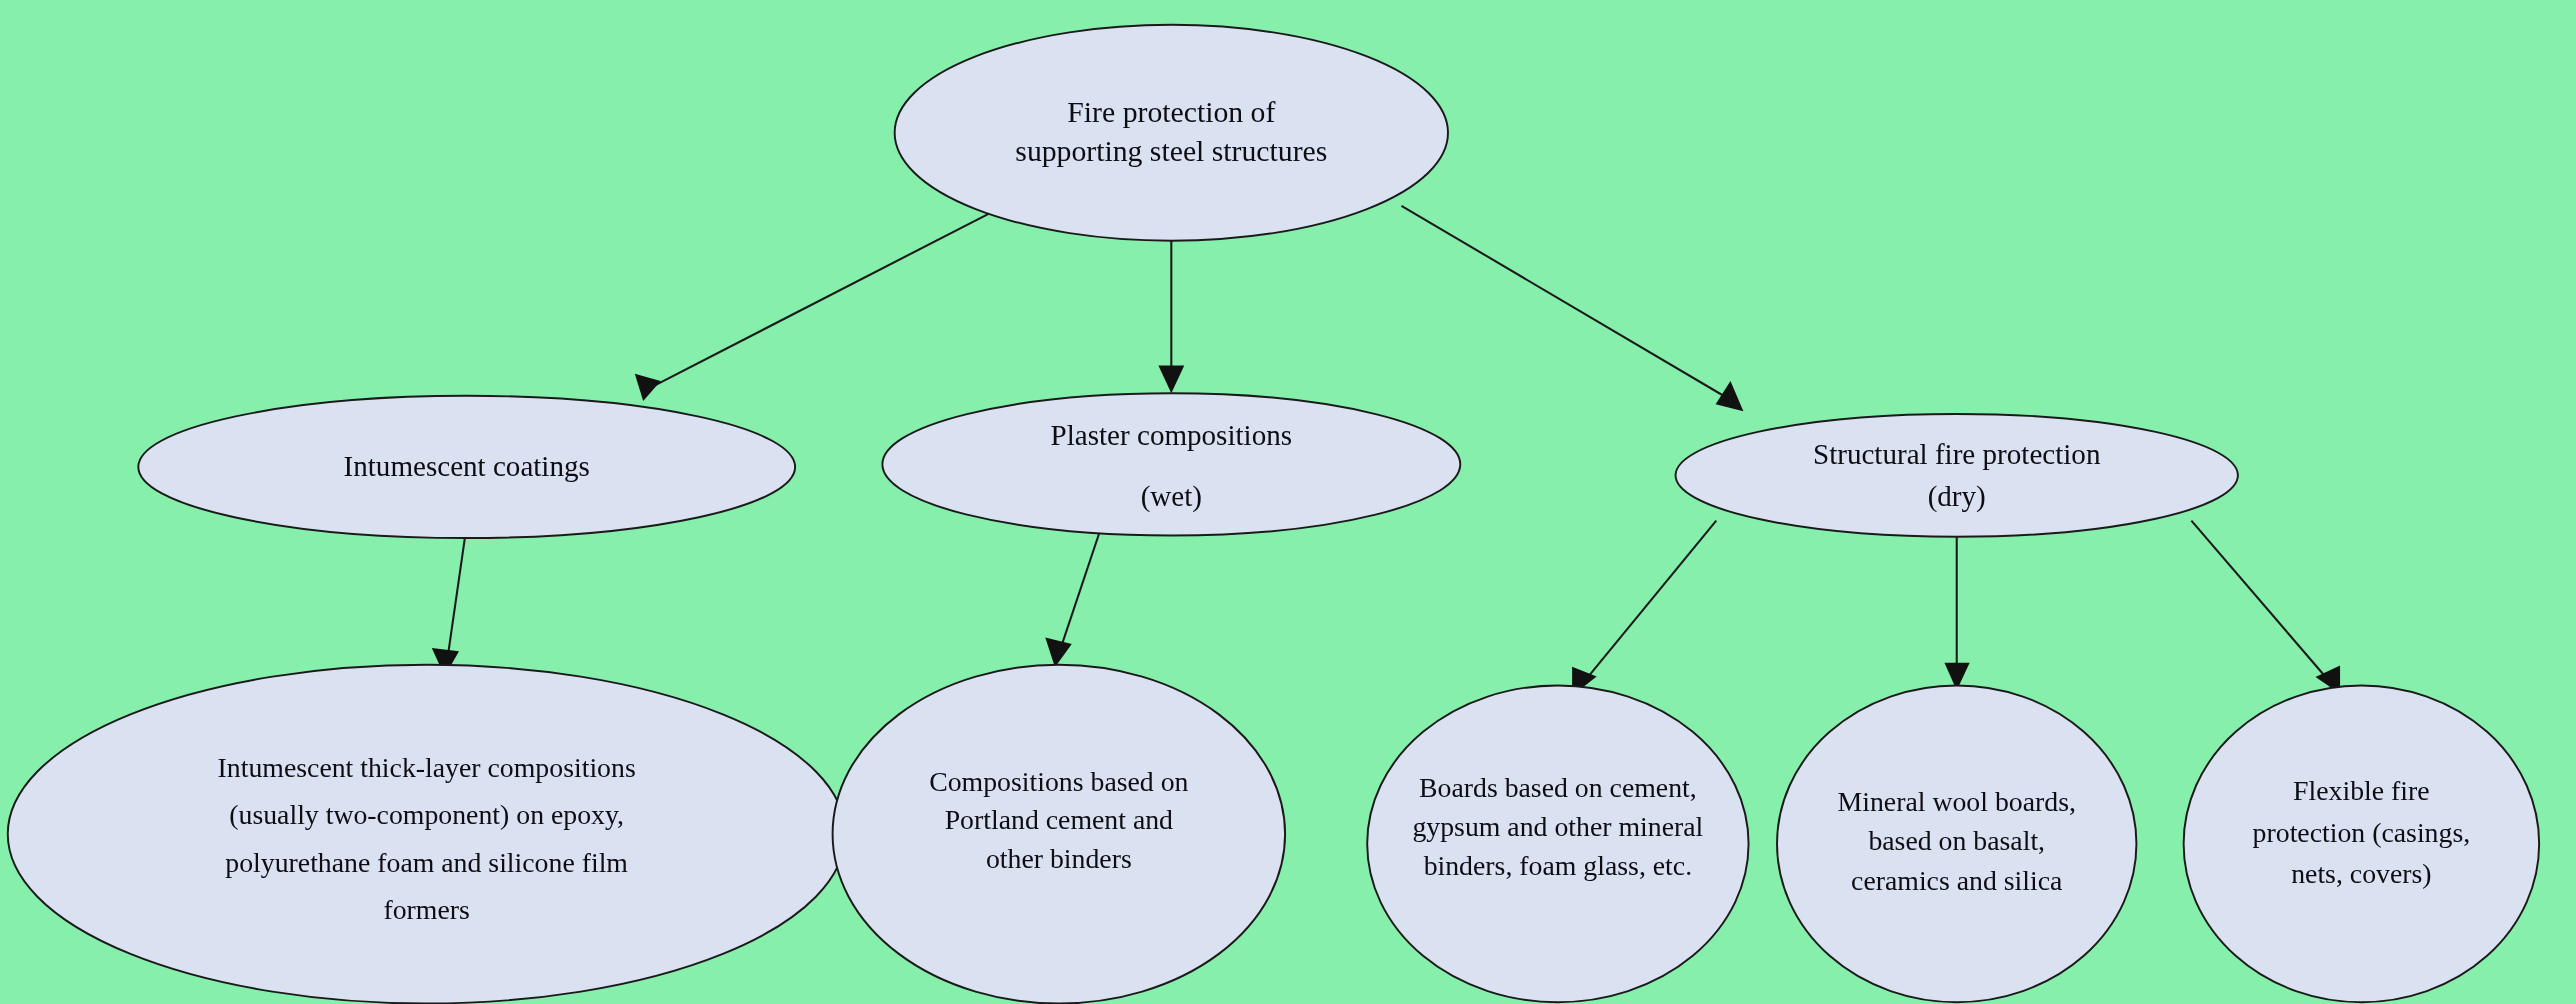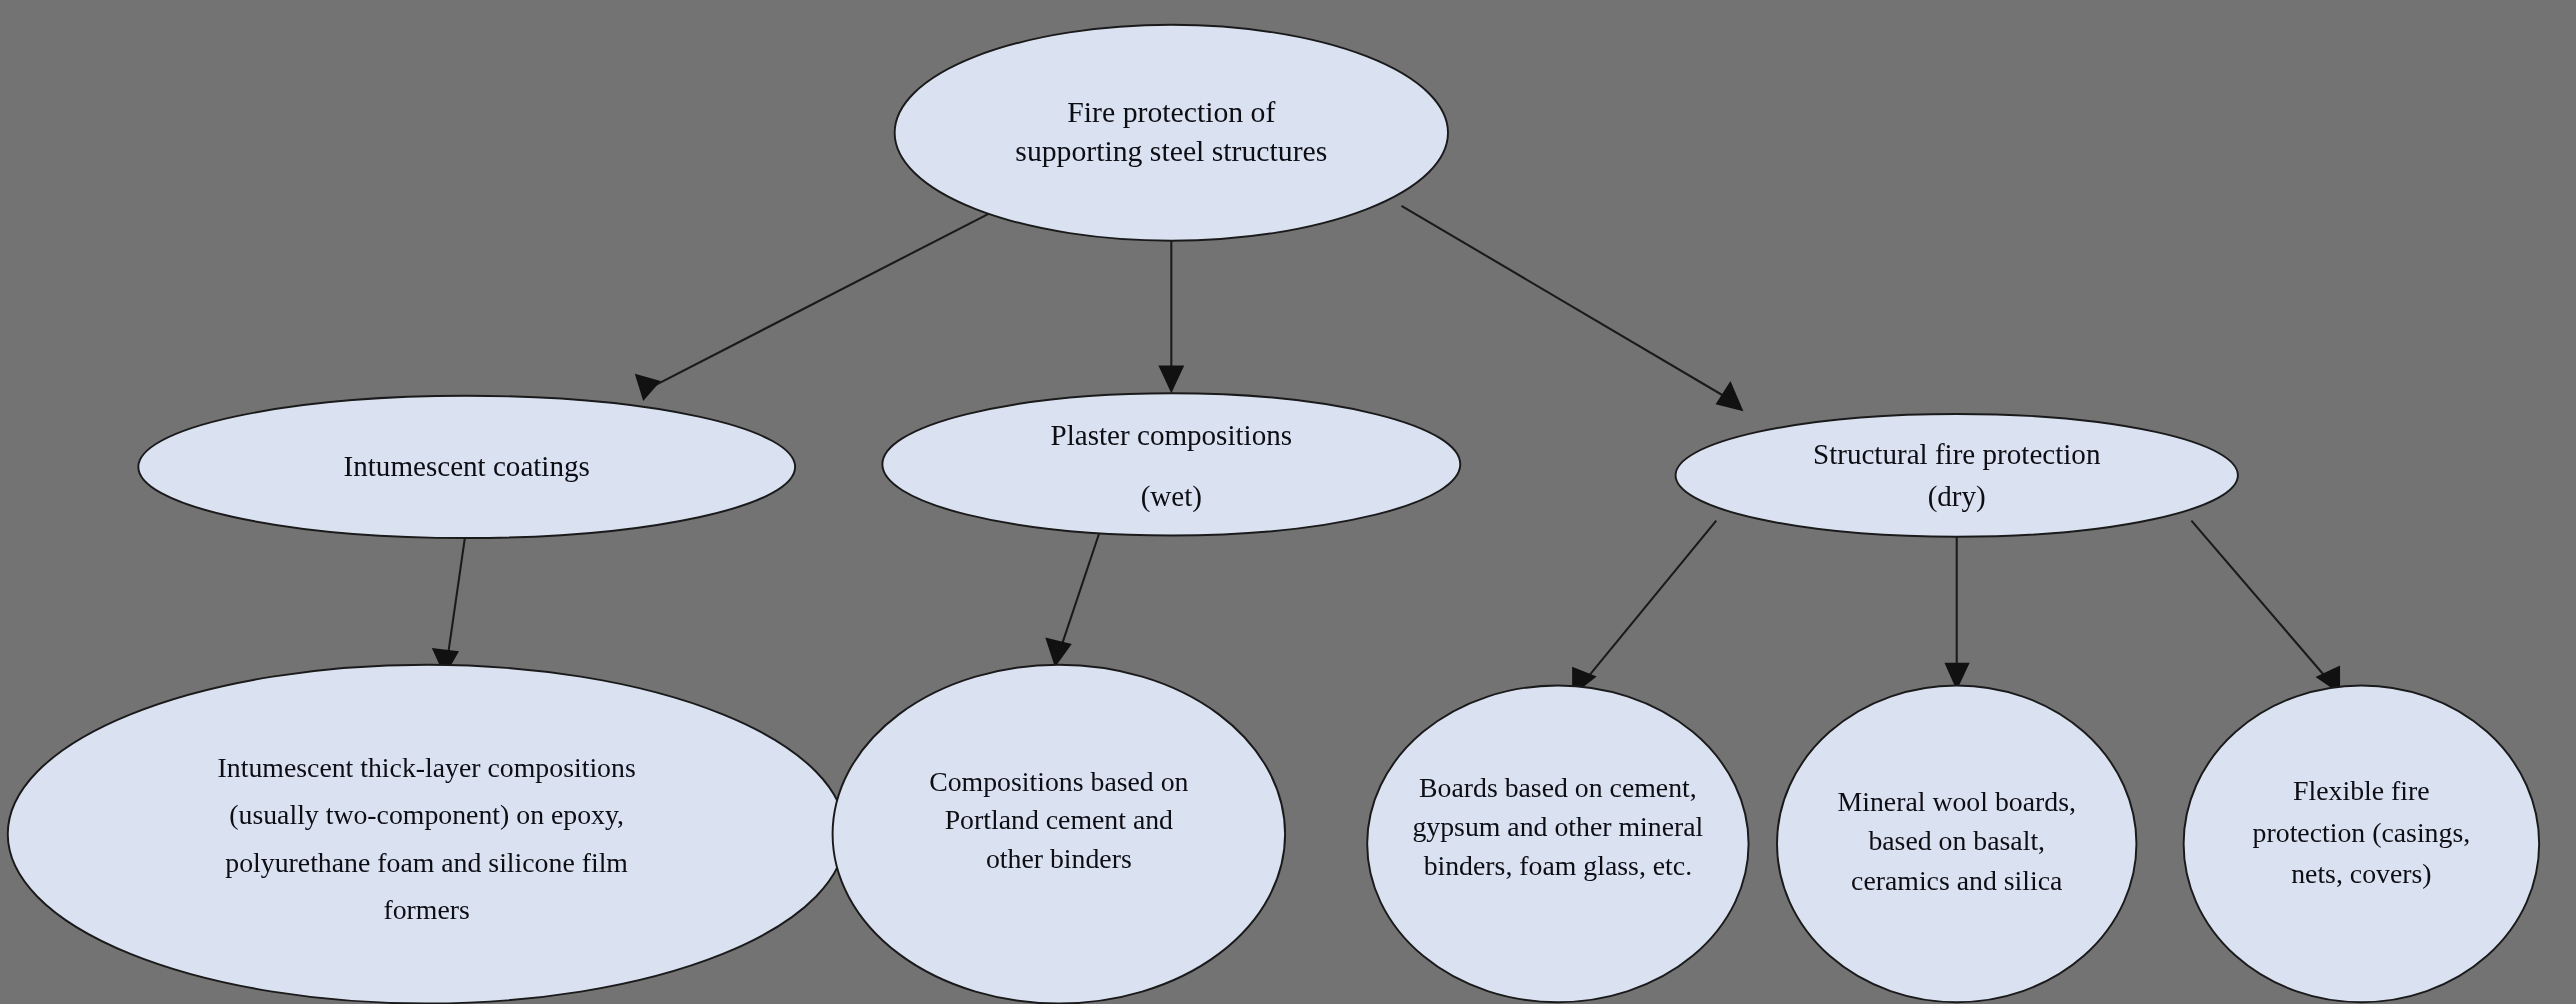--- a/index.html
+++ b/index.html
@@ -11,21 +11,21 @@
   body {
     width: 2576px;
     height: 1005px;
     overflow: hidden;
     font-family: "Liberation Serif", "DejaVu Serif", serif;
   }
   #diagram-root {
     position: relative;
     width: 2576px;
     height: 1005px;
-    background: #737373;
+    background: #86efac;
   }
   svg.diagram-canvas {
     display: block;
     width: 2576px;
     height: 1005px;
   }
   .node-ellipse {
     fill: #dae1f1;
     stroke: #1a1a1a;
     stroke-width: 3;

